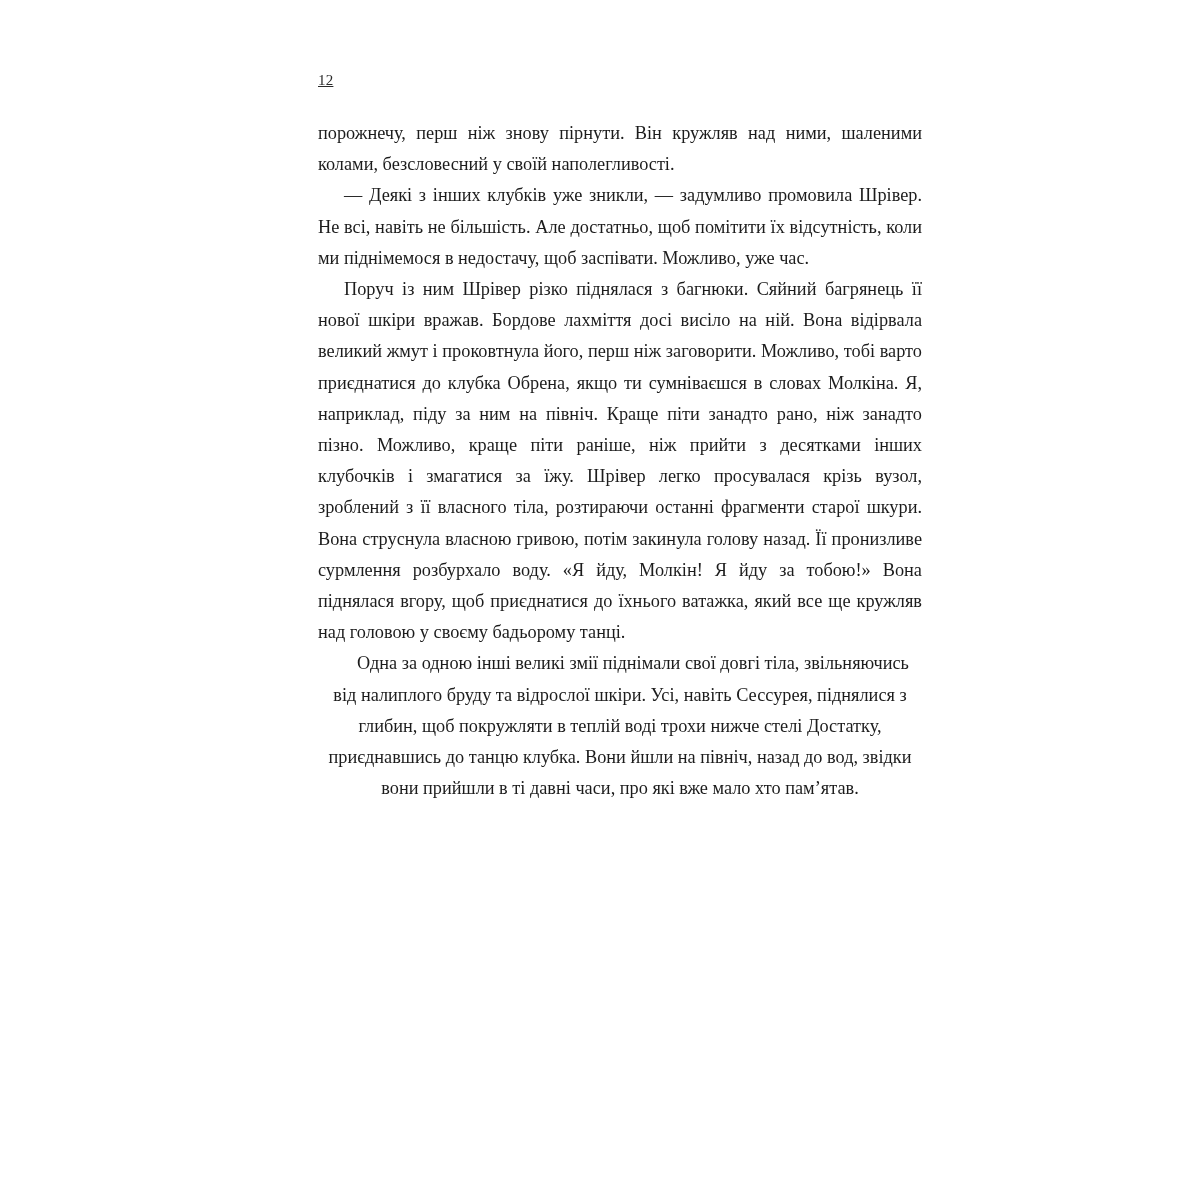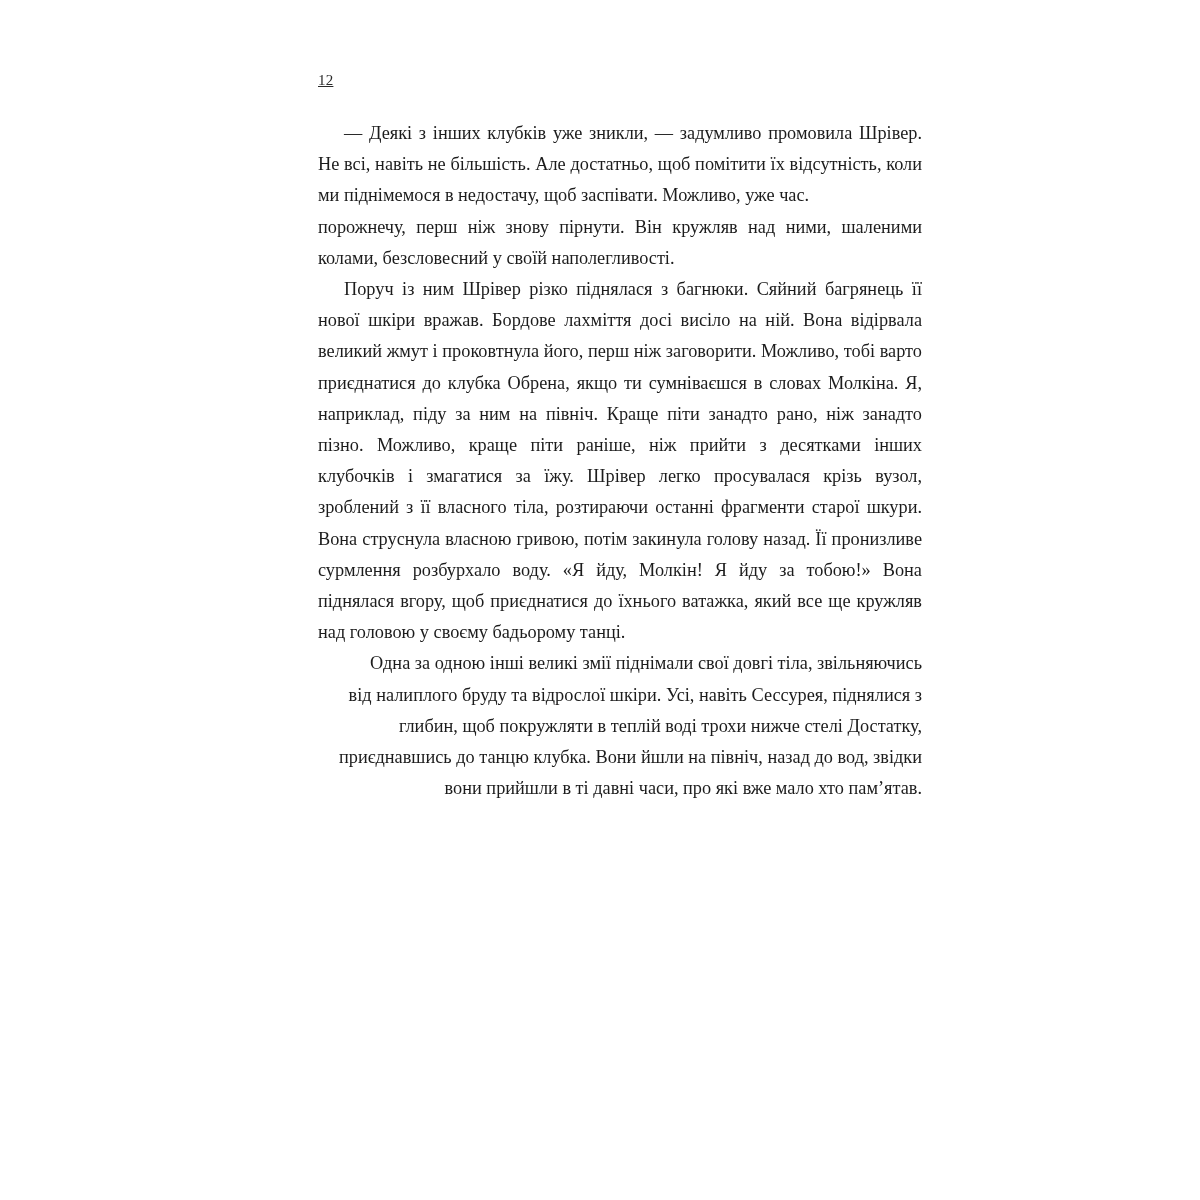--- a/index.html
+++ b/index.html
@@ -41,30 +41,30 @@
     line-height: 31.2px;
     text-align: justify;
     text-justify: inter-word;
     color: #1c1c1c;
     hyphens: manual;
   }
   .para.indent {
     text-indent: 26px;
   }
   .para:last-child {
-    text-align: right;
+    text-align: center;
   }
 </style>
 </head>
 <body>
 
 <div class="page">
 
   <div class="page-number">12</div>
 
   <div class="text-column">
+    <p class="para">порожнечу, перш ніж знову пірнути. Він кружляв над ними, шаленими колами, безсловесний у своїй наполегливості.</p>
     <p class="para indent">— Деякі з інших клубків уже зникли, — задумливо промовила Шрівер. Не всі, навіть не більшість. Але достатньо, щоб помітити їх відсутність, коли ми піднімемося в недостачу, щоб заспівати. Можливо, уже час.</p>
-    <p class="para">порожнечу, перш ніж знову пірнути. Він кружляв над ними, шаленими колами, безсловесний у своїй наполегливості.</p>
     <p class="para indent">Поруч із ним Шрівер різко піднялася з багнюки. Сяйний багрянець її нової шкіри вражав. Бордове лахміття досі висіло на ній. Вона відірвала великий жмут і проковтнула його, перш ніж заговорити. Можливо, тобі варто приєднатися до клубка Обрена, якщо ти сумніваєшся в словах Молкіна. Я, наприклад, піду за ним на північ. Краще піти занадто рано, ніж занадто пізно. Можливо, краще піти раніше, ніж прийти з десятками інших клубочків і змагатися за їжу. Шрівер легко просувалася крізь вузол, зроблений з її власного тіла, розтираючи останні фрагменти старої шкури. Вона струснула власною гривою, потім закинула голову назад. Її пронизливе сурмлення розбурхало воду. «Я йду, Молкін! Я йду за тобою!» Вона піднялася вгору, щоб приєднатися до їхнього ватажка, який все ще кружляв над головою у своєму бадьорому танці.</p>
     <p class="para indent">Одна за одною інші великі змії піднімали свої довгі тіла, звільняючись від налиплого бруду та відрослої шкіри. Усі, навіть Сессурея, піднялися з глибин, щоб покружляти в теплій воді трохи нижче стелі Достатку, приєднавшись до танцю клубка. Вони йшли на північ, назад до вод, звідки вони прийшли в ті давні часи, про які вже мало хто пам’ятав.</p>
   </div>
 
 </div>
 
 </body></html>

